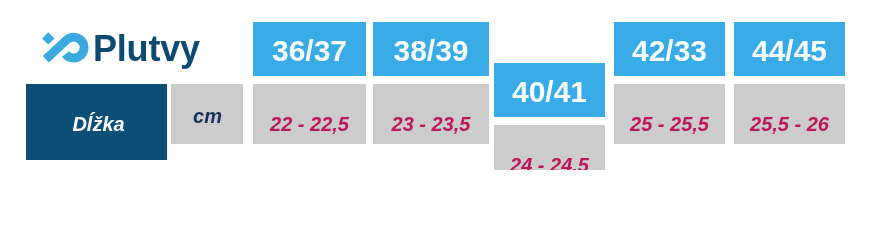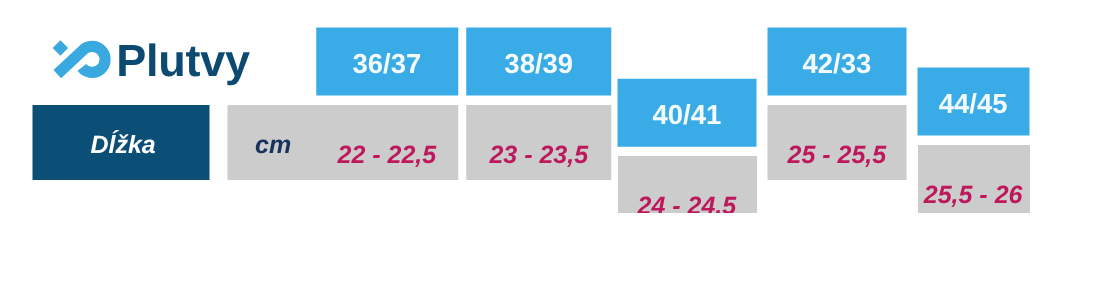--- a/index.html
+++ b/index.html
@@ -18,35 +18,35 @@
   #logo-mark{position:absolute;left:36px;top:25px;}
   .brand{position:absolute;left:93.4px;top:23.6px;white-space:nowrap;color:#0d4a71;
          font-weight:700;font-size:36px;letter-spacing:-0.2px;line-height:50px;}
   .tld{position:absolute;left:202.5px;top:24.9px;white-space:nowrap;color:#3fa9dc;
        font-weight:700;font-size:19.5px;letter-spacing:0.1px;line-height:40px;}
 
   
   #tbl{position:absolute;left:26px;top:22px;}
   .cell{position:absolute;display:flex;align-items:center;justify-content:center;
         box-sizing:border-box;}
-  .hcell{background:#39abe6;color:#f4fbfe;font-weight:700;font-size:22px;height:54px;top:0;
+  .hcell{background:#39abe6;color:#f4fbfe;font-weight:700;font-size:30px;height:54px;top:0;
          padding-top:4px;}
   .dcell{background:#cccccc;color:#be185d;font-weight:700;font-style:italic;font-size:20px;height:60px;top:62px;
          padding-top:20px;}
   .labcell{background:#0b4f77;color:#ffffff;font-weight:700;font-style:italic;font-size:20px;
-           height:60px;top:62px;left:0;width:141px;flex-direction:column;line-height:25.7px;
+           height:76px;top:62px;left:0;width:141px;flex-direction:column;line-height:25.7px;
            padding-top:5px;padding-left:4px;}
   .labcell span{display:block;}
   .unitcell{background:#cccccc;color:#17325c;font-weight:700;font-style:italic;font-size:20px;
-            height:60px;top:62px;left:156px;width:72px;padding-top:4px;padding-left:1px;}
+            height:60px;top:62px;left:145px;width:72px;padding-top:4px;padding-left:1px;}
   .cell[data-col="0"]{left:227px;width:113px;}
   .cell[data-col="1"]{left:347px;width:116px;}
   .cell[data-col="2"]{left:468px;width:111px;margin-top:41px;}
   .cell[data-col="3"]{left:588px;width:111px;}
-  .cell[data-col="4"]{left:708px;width:89px;margin-top:32px;}
+  .cell[data-col="4"]{left:708px;width:111px;}
 </style>
 </head>
 <body>
 
 <div id="page">
 
   <div id="logo">
     <svg id="logo-mark" width="60" height="42" viewBox="36 25 60 42" fill="none">
       <path d="M 45.82 59.35 L 66.06 40.42 A 10.41 10.41 0 1 1 65.47 53.93" fill="none" stroke="#3aa9e0" stroke-width="8.92" stroke-linecap="butt"></path>
       <rect x="43.92" y="34.02" width="8.77" height="8.77" transform="rotate(45 48.30 38.40)" fill="#3aa9e0"></rect>

